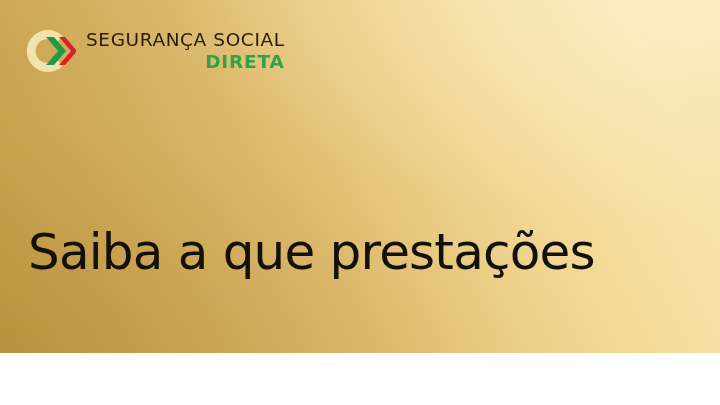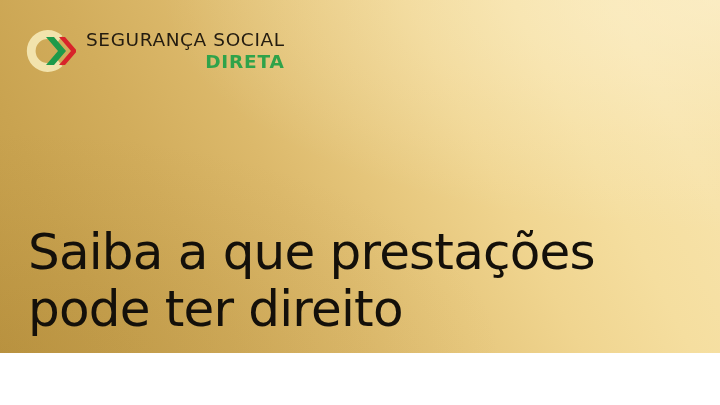--- a/index.html
+++ b/index.html
@@ -148,17 +148,16 @@
       </svg>
       <div class="logo-words">
         <span class="logo-line1">SEGURANÇA SOCIAL</span>
         <span class="logo-line2">DIRETA</span>
       </div>
     </div>
 
 
     <div class="headline">
       <span class="hl-line">Saiba a que prestações</span>
-      <span class="hl-line">pode ter direito</span>
     </div>
 
   </div>
 </div>
 
 </body></html>

